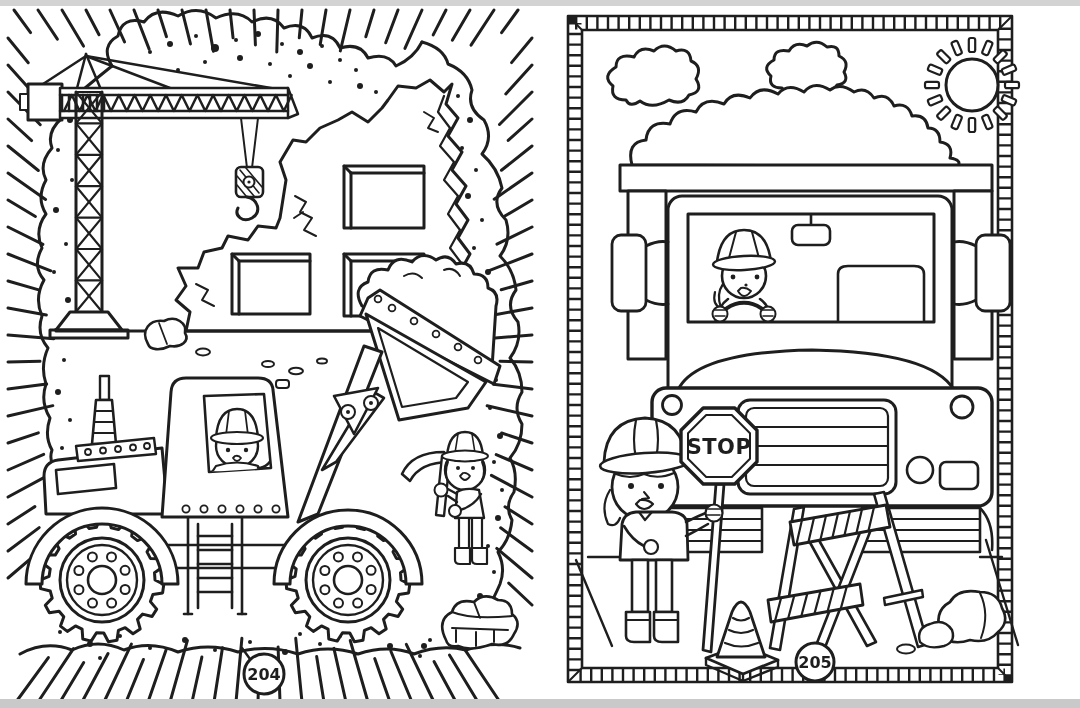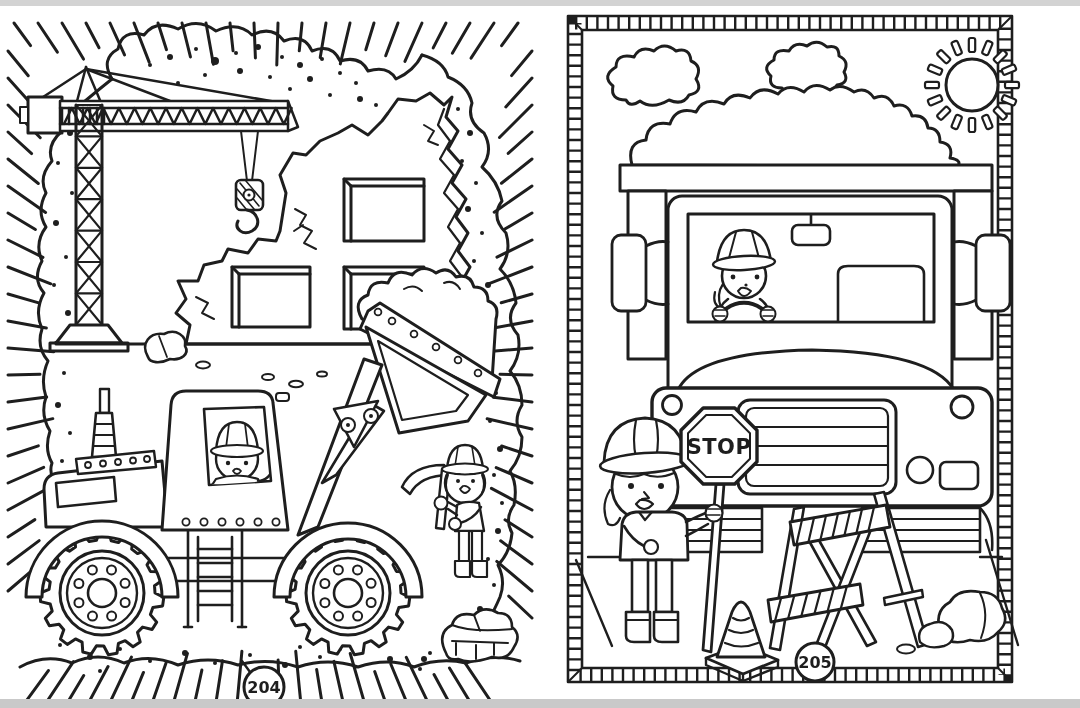--- a/index.html
+++ b/index.html
@@ -3,21 +3,21 @@
 <meta charset="utf-8">
 <style>
   html,body{margin:0;padding:0;width:1080px;height:708px;overflow:hidden;background:#ffffff;
             font-family:"DejaVu Sans",sans-serif;}
   :root{--ink:#1e1e1e;--paper:#ffffff;}
   .spread{position:relative;width:1080px;height:708px;background:var(--paper);}
   .edge{position:absolute;left:0;width:1080px;}
   .edge.top{top:0;height:6px;background:#d3d3d3;}
   .edge.bottom{bottom:0;height:9px;background:#c9c9c9;}
   .page{position:absolute;top:0;width:540px;height:531px;text-align:center;}
-  .page.left{left:0;margin-top:13px;} .page.right{left:540px;}
+  .page.left{left:0;} .page.right{left:540px;}
   svg{position:absolute;top:0;left:0;}
   svg *{vector-effect:none;}
   .ln{stroke:var(--ink);fill:none;stroke-linecap:round;stroke-linejoin:round;}
   .fw{stroke:var(--ink);fill:var(--paper);stroke-linecap:round;stroke-linejoin:round;}
   .fb{fill:var(--ink);stroke:none;}
   text.badge{font-weight:bold;font-size:16px;fill:var(--ink);text-anchor:middle;}
   text.stop{font-weight:bold;font-size:21px;fill:var(--ink);text-anchor:middle;letter-spacing:.5px;}
 </style>
 </head>
 <body>

